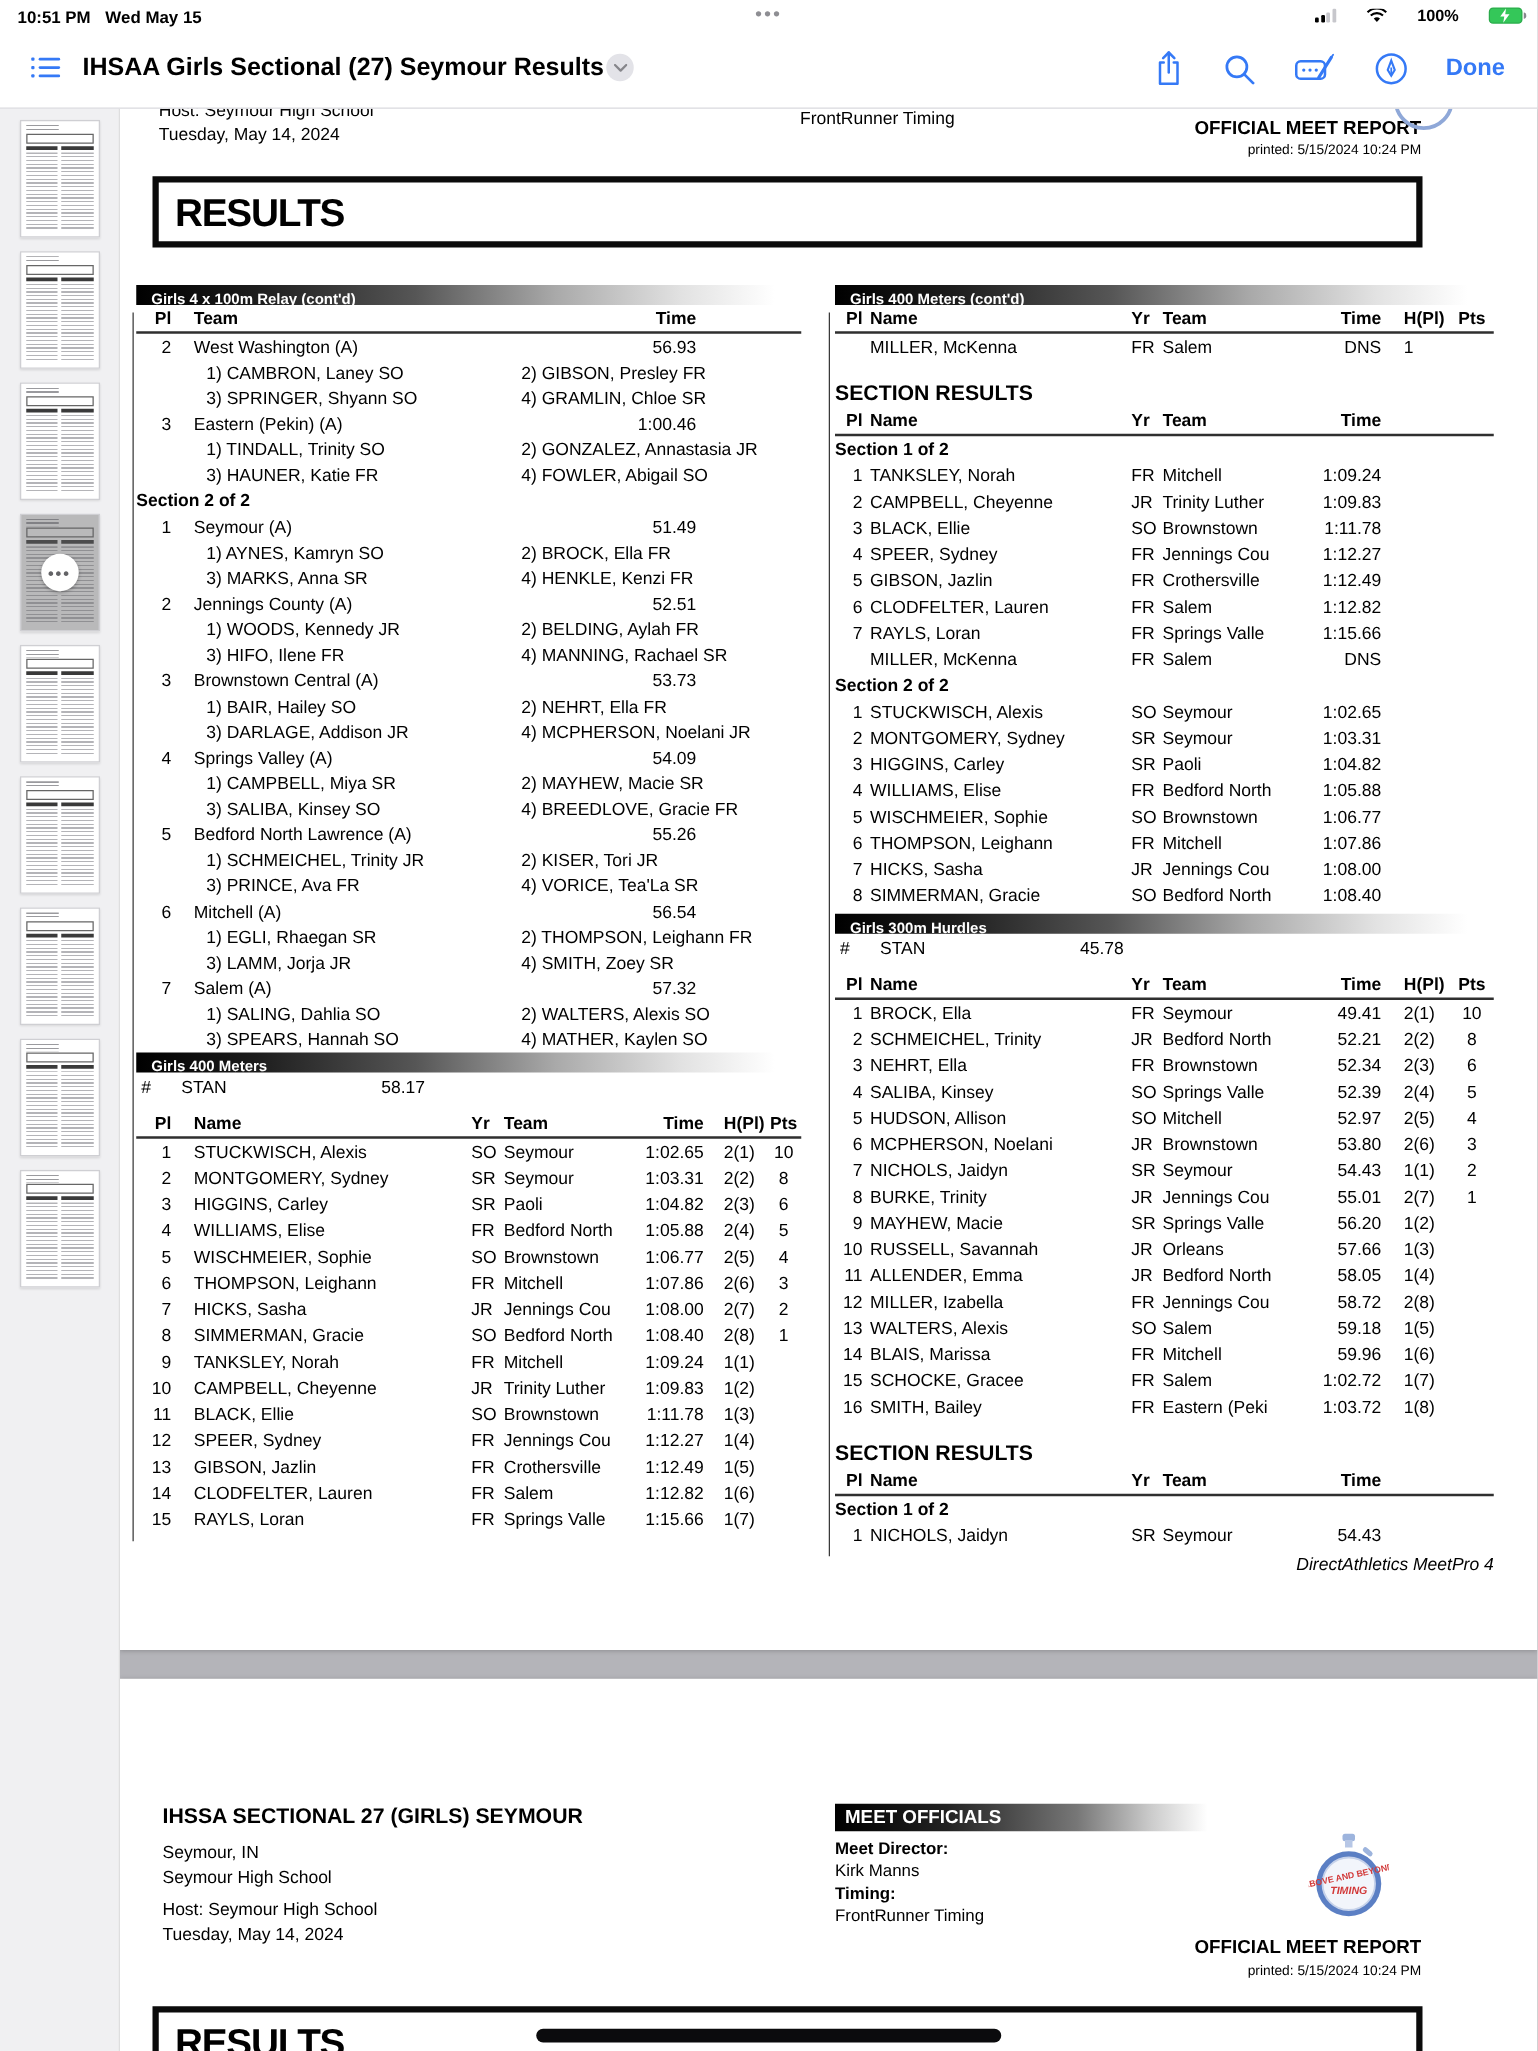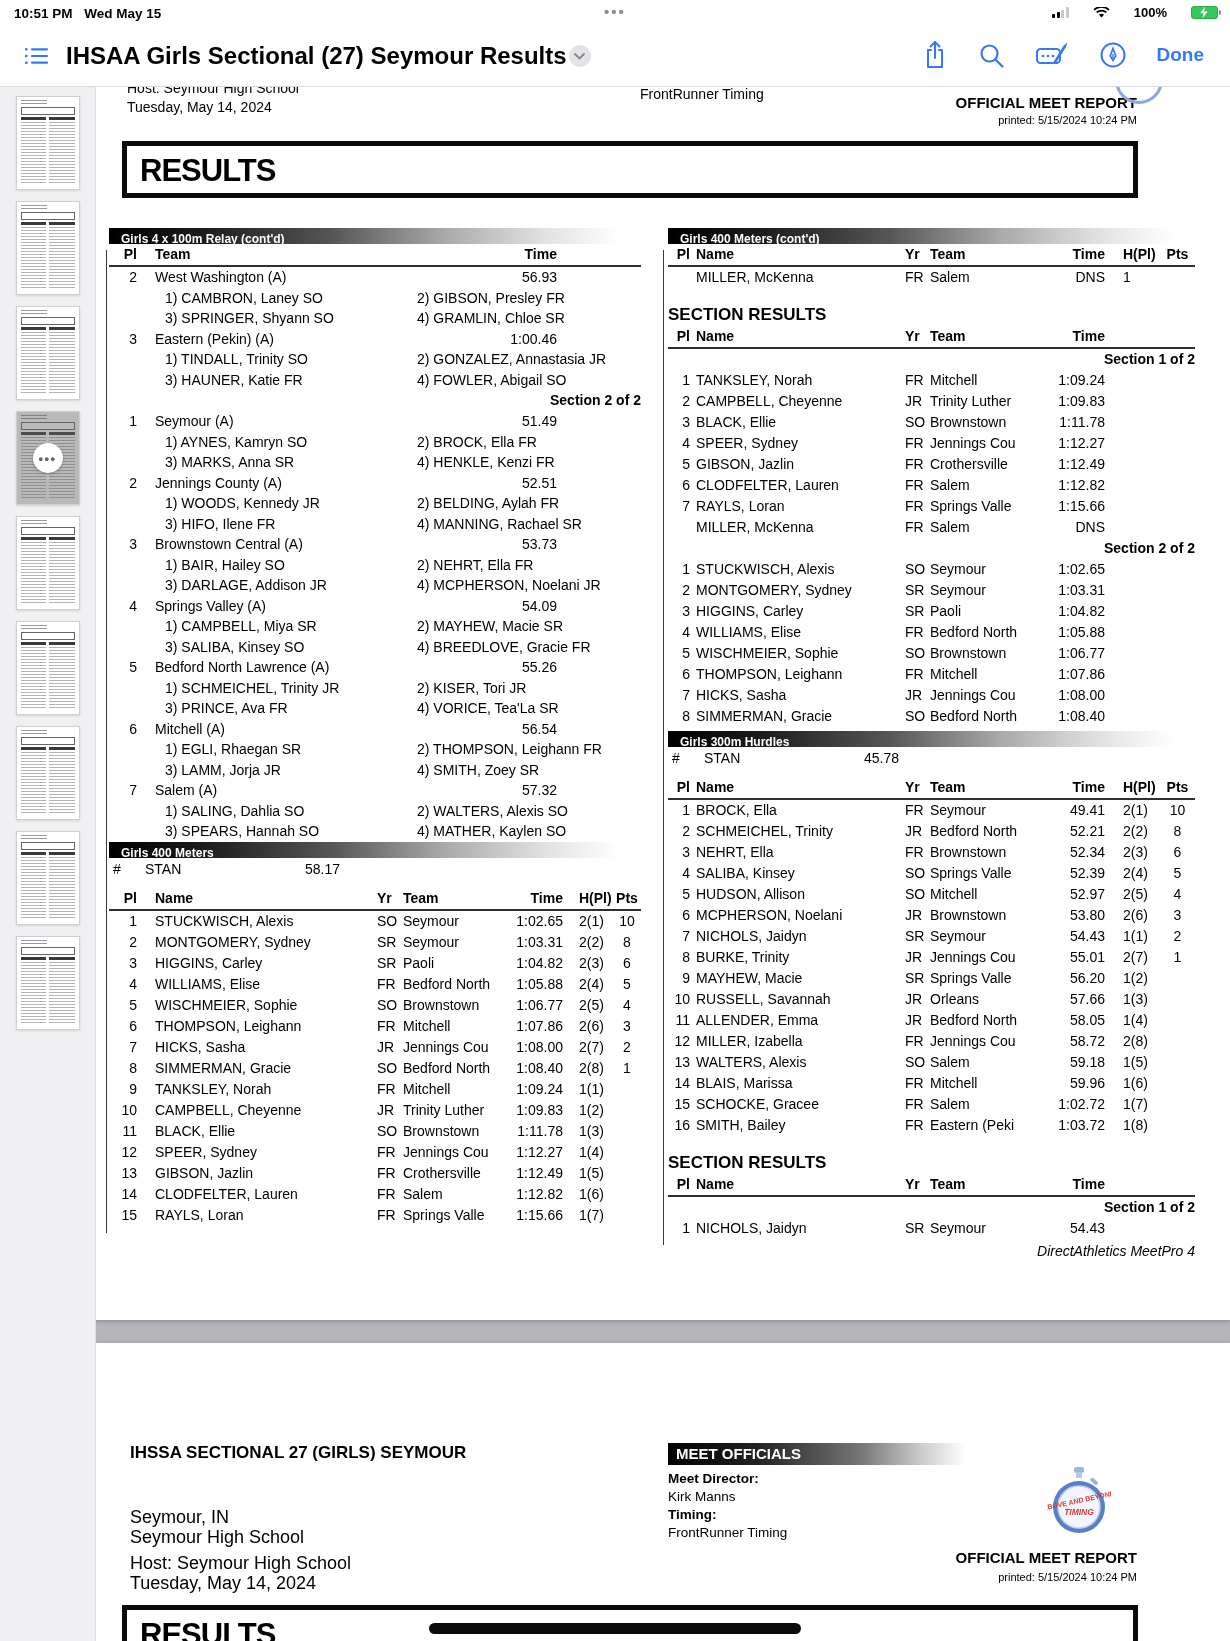--- a/index.html
+++ b/index.html
@@ -18,21 +18,21 @@
   .sb-right{position:absolute;right:12px;top:5px;display:flex;align-items:center;gap:24px;}
   .cell-bars{display:flex;align-items:flex-end;gap:1.5px;height:11px;}
   .cell-bars i{display:block;width:3px;border-radius:1px;background:#c7c7cc;}
   .cell-bars i.on{background:#000;}
   .batt-pct{font-size:13px;font-weight:600;}
   .battery{position:relative;width:27px;height:13px;border-radius:3.5px;background:#34c759;box-shadow:inset 0 0 0 1px rgba(0,0,0,.15);}
   .battery .tip{position:absolute;right:-3px;top:4px;width:2px;height:5px;border-radius:0 2px 2px 0;background:#87878c;}
   .battery svg{position:absolute;left:7px;top:0px;}
   .toolbar{position:absolute;left:0;top:28px;width:100%;height:57px;}
   .tb-left{position:absolute;left:22px;top:14px;display:flex;align-items:center;gap:16px;}
-  .doc-title{font-size:24px;font-weight:700;color:#000;text-align:right;}
+  .doc-title{font-size:20px;font-weight:700;color:#000;text-align:right;}
   .chev-circle{width:22px;height:22px;border-radius:50%;background:#e3e3e8;display:flex;align-items:center;justify-content:center;margin-left:2px;}
   .tb-right{position:absolute;right:26px;top:12px;display:flex;align-items:center;gap:30px;}
   .tb-btn{display:flex;align-items:center;justify-content:center;cursor:pointer;}
   .done-btn{font-size:19px;font-weight:700;color:#3579f6;}
   
   .sidebar{position:absolute;left:0;top:86px;width:95px;bottom:0;background:#f0f0f2;border-right:1px solid #dededf;z-index:10;overflow:hidden;}
   .thumb{position:relative;width:62px;height:92px;margin:0 auto 11px auto;background:#fff;border:1px solid #cfcfd3;box-shadow:0 1px 2px rgba(0,0,0,.12);}
   .thumb:first-child{margin-top:10px;}
   .t-top{margin:3px 4px 1px 4px;height:6px;
      background:repeating-linear-gradient(to bottom,#9a9a9e 0 1px,transparent 1px 3px);width:26px;}
@@ -65,30 +65,30 @@
   .c-pl{text-align:right;}
   .c-name{padding-left:var(--namepad,10px);overflow:hidden;white-space:nowrap;}
   .c-yr{padding-left:var(--yrpad,0);}
   .c-team{overflow:hidden;white-space:nowrap;}
   .c-time{text-align:right;}
   .c-hpl{padding-left:var(--hplpad,16px);}
   .c-pts{text-align:center;}
   .g-relay{grid-template-columns:28px 8px 1fr 80px 84px;}
   .g-legs{grid-template-columns:56px 252px 1fr;}
   .relay-lh .g-relay,.relay-lh .g-legs{line-height:20.5px;height:20.5px;}
-  .section-label{font-weight:700;line-height:21px;height:21px;text-align:right;}
+  .section-label{font-weight:700;line-height:21px;height:21px;}
   .stan-row{display:flex;line-height:22px;height:22px;}
   .stan-row .h{width:32px;padding-left:4px;}
   .stan-row .n{width:160px;}
   .sec-results{font-size:17px;font-weight:700;height:22px;line-height:22px;margin-top:16px;}
   .meet-footer{font-style:italic;font-size:14px;text-align:right;margin-top:4px;}
   .vline{position:absolute;width:0;border-left:1.5px solid #3a3a3a;}
   
   .p2-title{font-size:17px;font-weight:700;}
-  .p2-line{font-size:18px;margin-top:34px;}
+  .p2-line{font-size:14px;}
   .officials-bar{position:absolute;height:22px;line-height:22px;color:#fff;font-weight:700;font-size:15px;padding-left:8px;width:290px;
      background:linear-gradient(90deg,#000 0%,#222 30%,#777 65%,#ccc 85%,#fff 100%);}
   .off-label{font-size:13.5px;font-weight:700;}
   .off-val{font-size:13.5px;}
   
   .home-indicator{position:absolute;left:429px;top:1623px;width:372px;height:11px;border-radius:6px;background:#0b0b0d;z-index:60;}
 </style>
 </head>
 <body>
 

